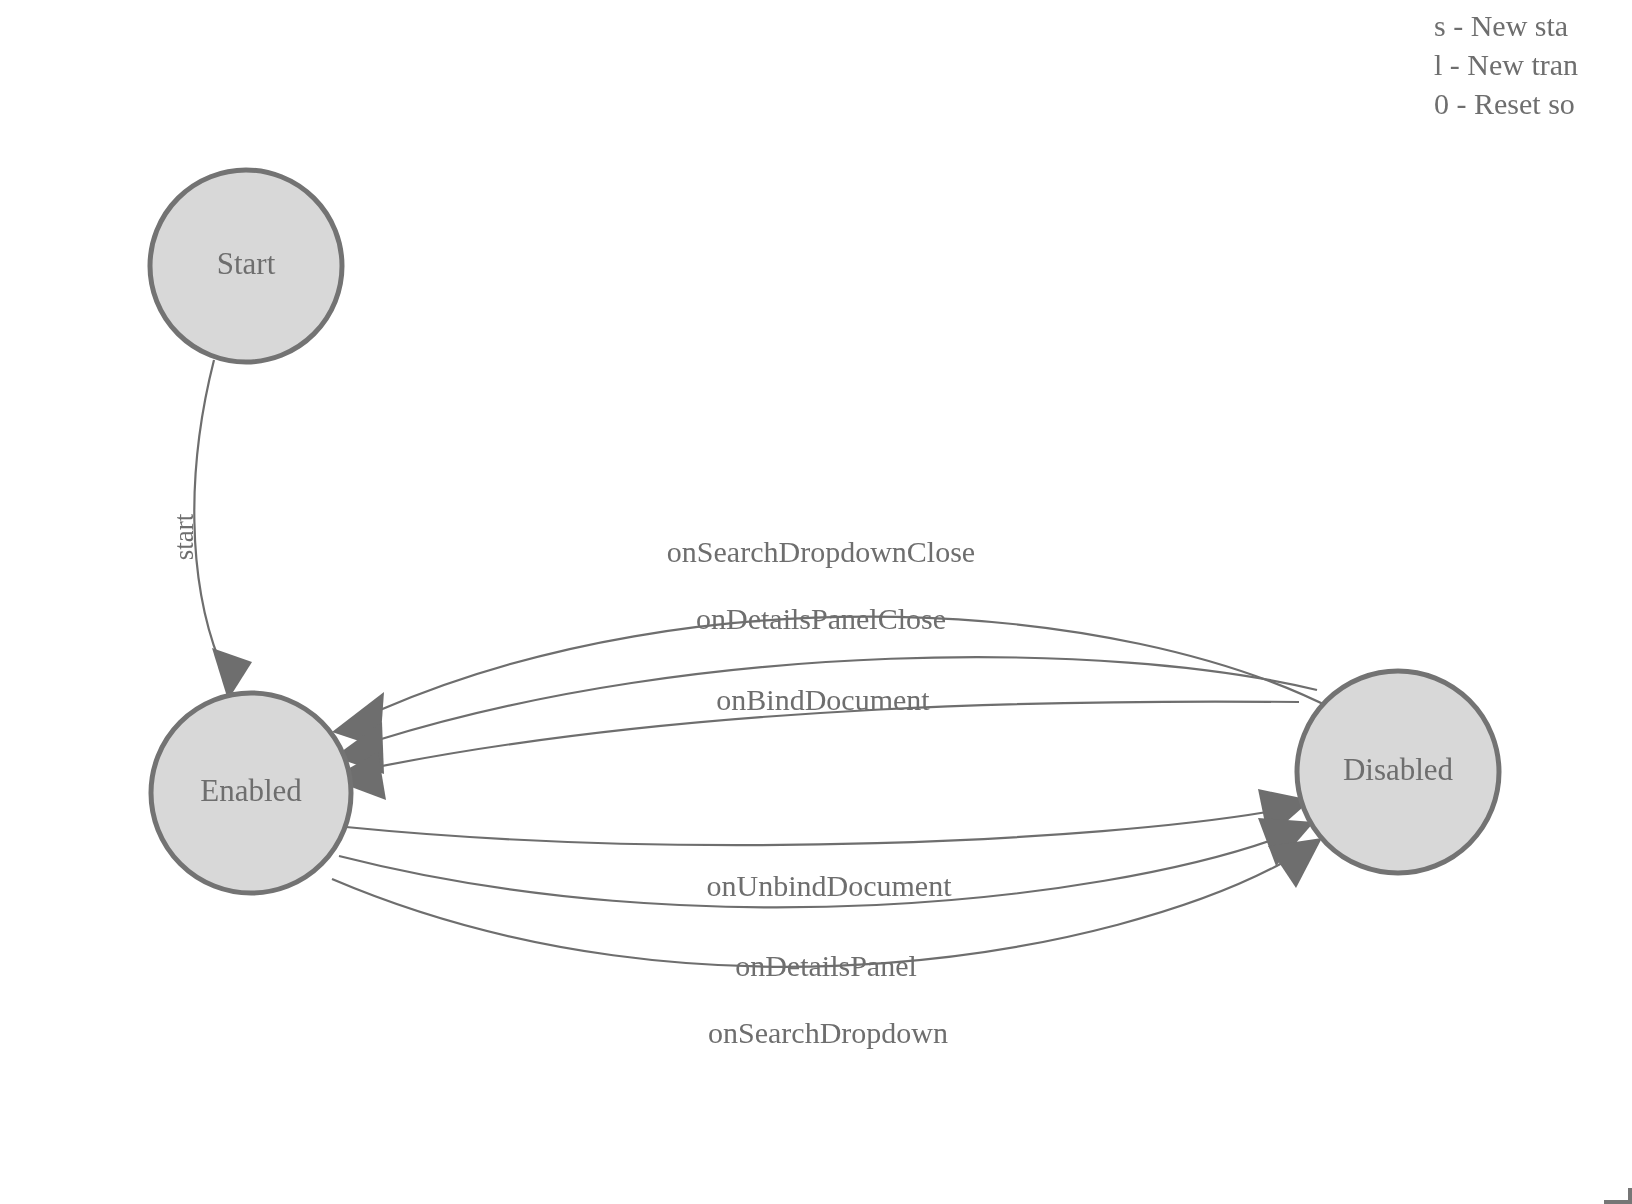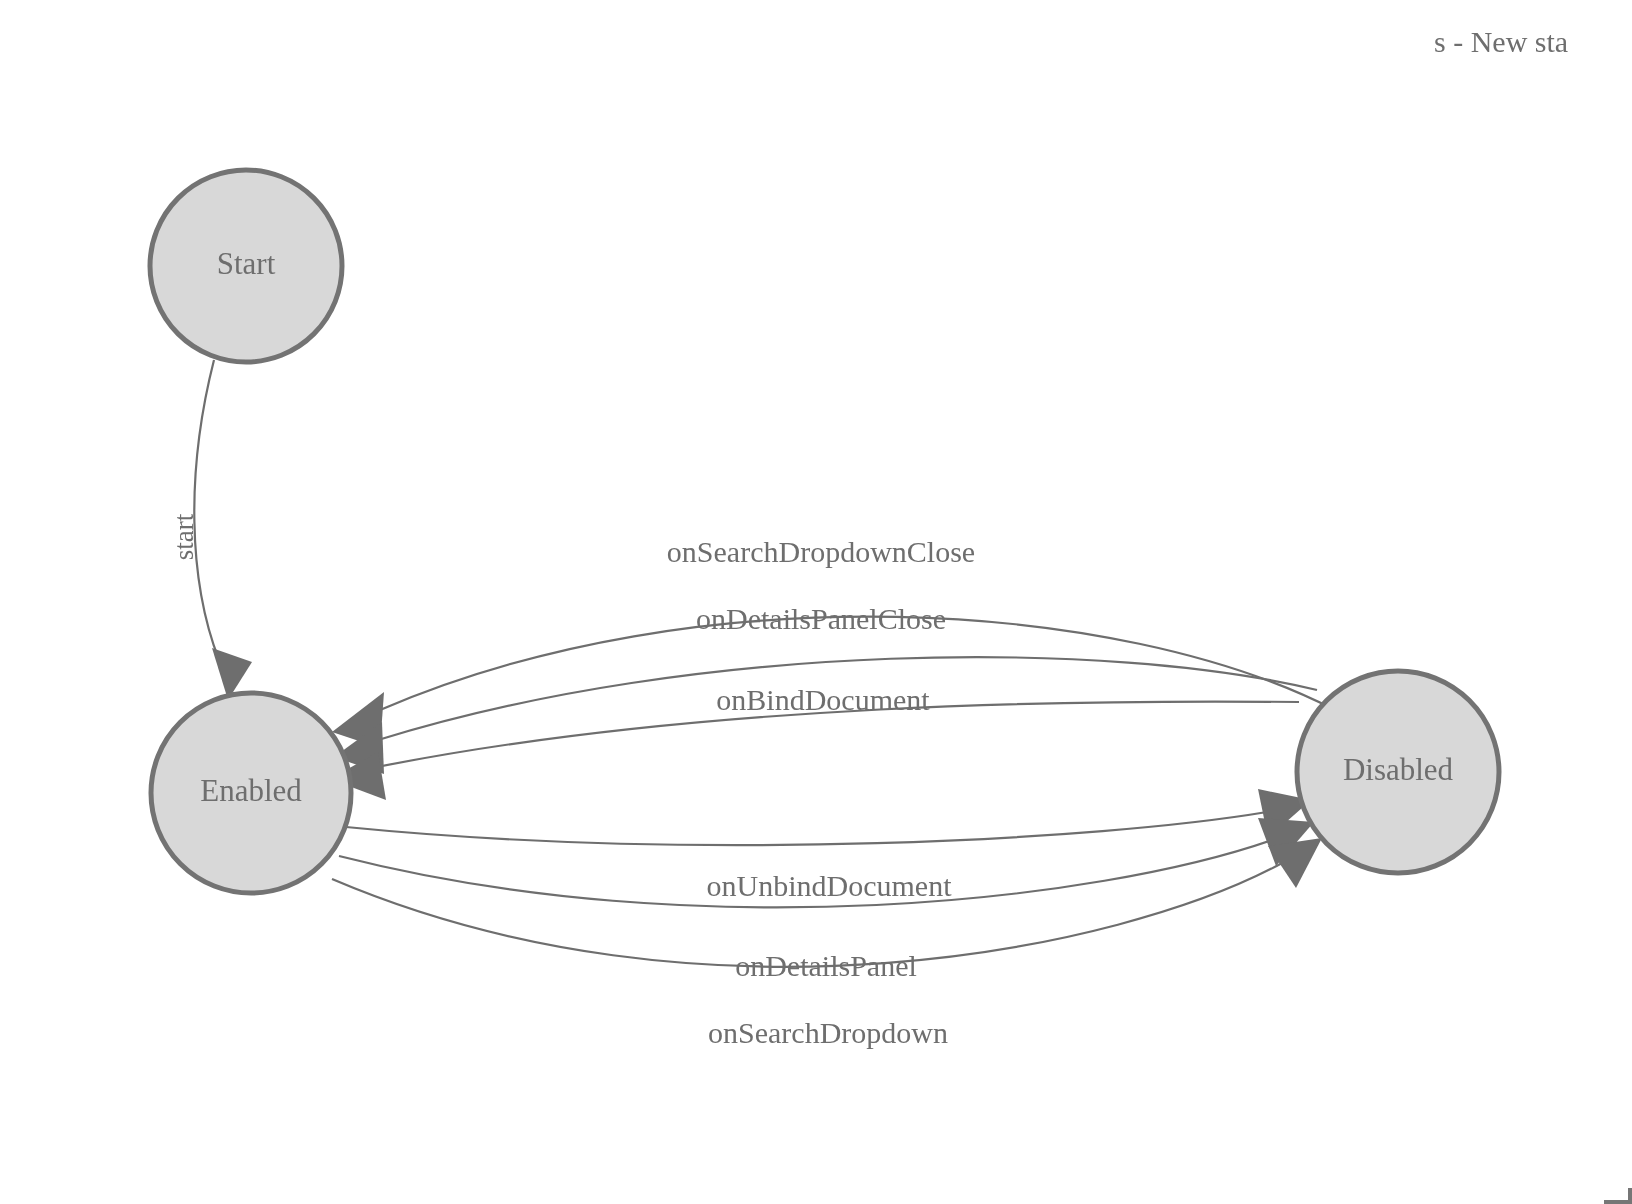--- a/index.html
+++ b/index.html
@@ -56,21 +56,21 @@
   }
   .start-edge-label {
     fill: #6e6e6e;
     font-family: "Liberation Serif", "DejaVu Serif", serif;
     font-size: 27px;
     text-anchor: middle;
   }
   .legend {
     position: absolute;
     right: 0;
-    top: 16px;
+    top: 0;
     padding: 6px 0 0 0;
     width: 206px;
     overflow: hidden;
     white-space: nowrap;
   }
   .legend-line {
     color: #6e6e6e;
     font-family: "Liberation Serif", "DejaVu Serif", serif;
     font-size: 30px;
     line-height: 39px;
@@ -156,17 +156,19 @@
       <g>
         <circle class="node-circle" cx="1398" cy="772" r="101"></circle>
         <text class="node-label" x="1398" y="773">Disabled</text>
       </g>
 
     </g>
   </svg>
 
   <div class="legend">
     <div class="legend-line">s - New sta</div>
+    <div class="legend-line">l - New tran</div>
+    <div class="legend-line">0 - Reset so</div>
   </div>
 
   <div class="corner-mark"></div>
 
 </div>
 
 </body></html>

